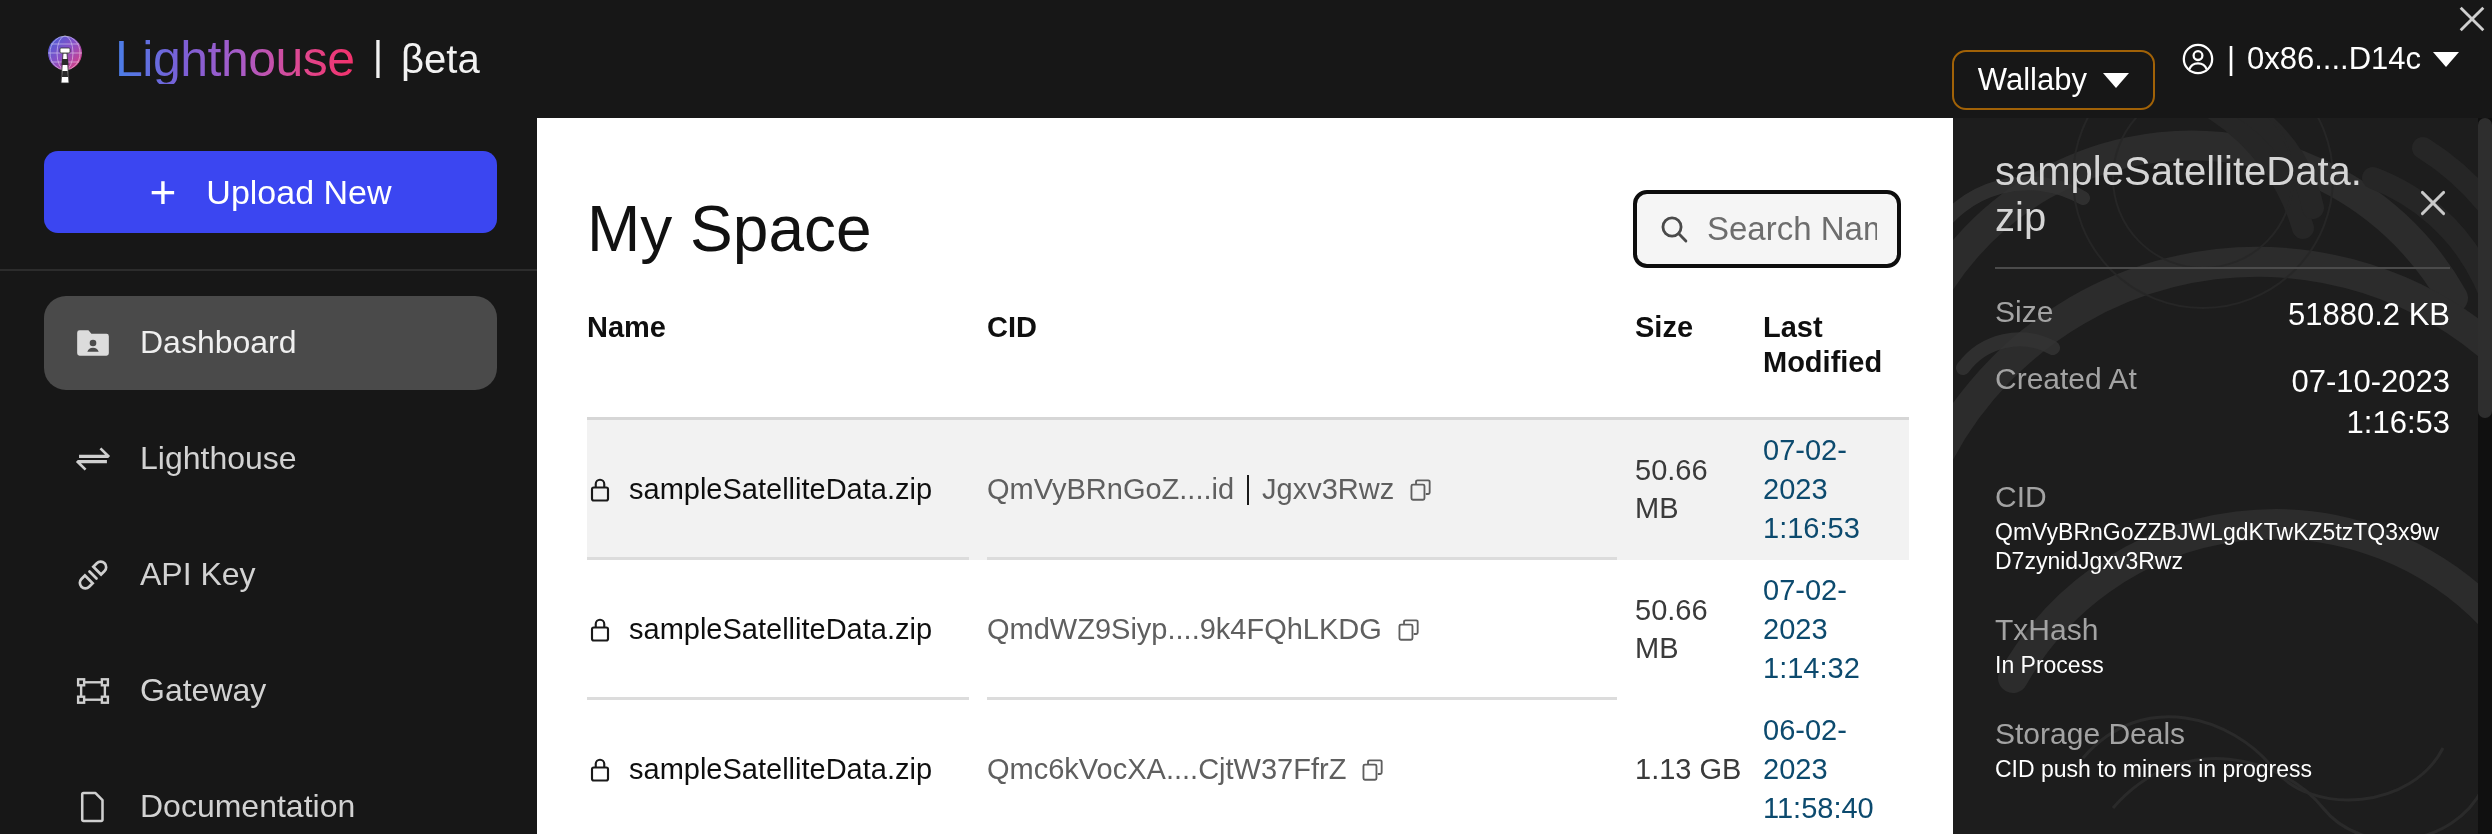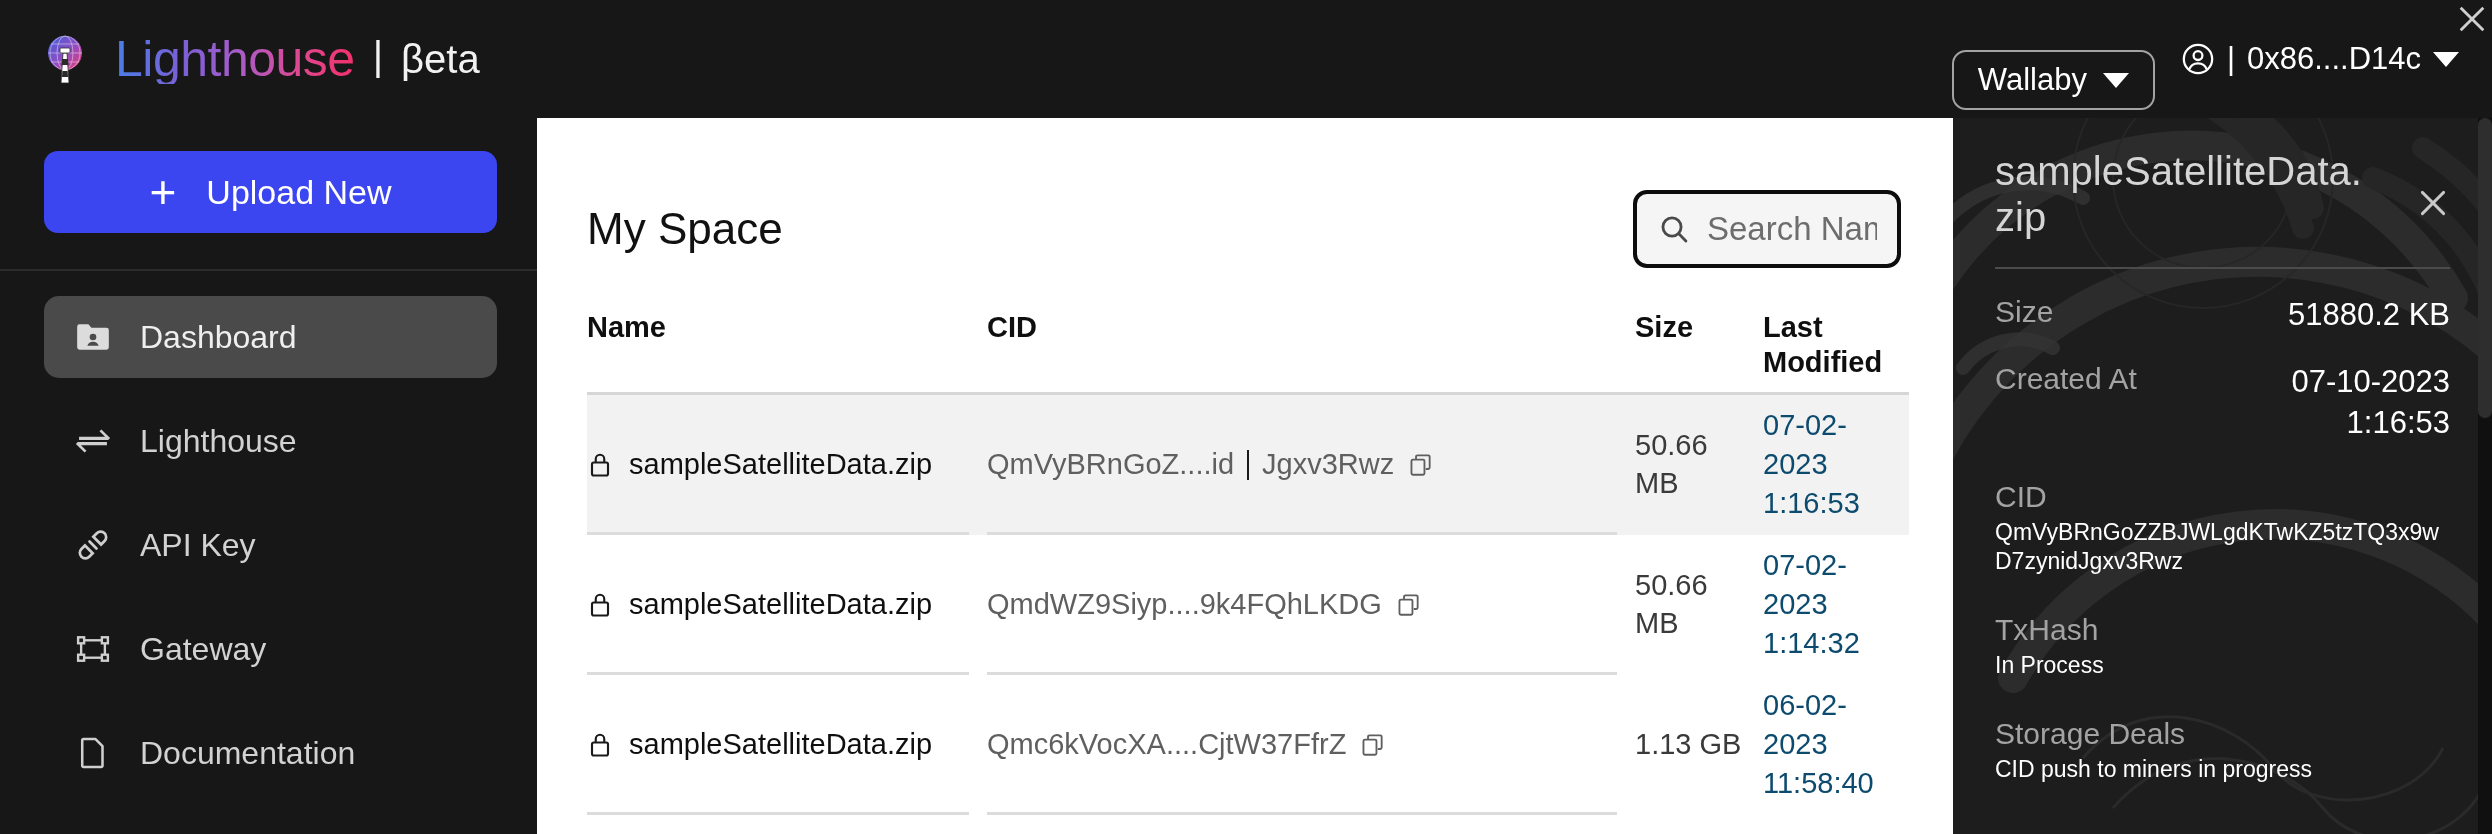--- a/index.html
+++ b/index.html
@@ -26,21 +26,21 @@
     -webkit-text-fill-color: transparent; color: transparent;
     line-height: 1;
   }
   .brand-sep { color: #f2f2f2; font-size: 40px; margin: 0 18px; line-height: 1; position: relative; top: -3px; }
   .brand-beta { color: #f2f2f2; font-size: 40px; line-height: 1; }
 
   .topbar-right {
     margin-left: auto; display: flex; align-items: center; padding-right: 40px; gap: 26px;
   }
   .network-pill {
-    border: 2px solid #a3a3a3; border-radius: 14px;
+    border: 2px solid #a16207; border-radius: 14px;
     padding: 10px 24px; display: flex; align-items: center; gap: 16px;
     color: #fff; font-size: 31px; background: transparent; cursor: pointer; margin-top: 42px;
   }
   .caret { width: 0; height: 0; border-left: 13px solid transparent; border-right: 13px solid transparent; border-top: 15px solid #fff; display:inline-block; }
   .account { display: flex; align-items: center; gap: 12px; color: #fff; font-size: 31px; cursor: pointer; }
   .acct-icon { width: 34px; height: 34px; flex: none; }
   .win-close {
     position: absolute; top: 2px; right: 10px; width: 34px; height: 34px;
     color: #cfcfcf; cursor: pointer; z-index: 40;
   }
@@ -54,53 +54,53 @@
     margin: 33px 40px 0 44px;
     height: 82px; border-radius: 14px; background: #3b46f1;
     display: flex; align-items: center; justify-content: center; gap: 30px;
     color: #fff; font-size: 34px; cursor: pointer; border: none;
     font-family: "Liberation Sans", sans-serif;
   }
   .plus-glyph { font-size: 46px; line-height: 0.8; font-weight: 300; }
   .side-div { margin-top: 36px; height: 2px; background: #2c2c2c; width: 537px; }
   .nav { padding-top: 25px; }
   .nav-item {
-    display: flex; align-items: center; gap: 28px;
-    margin: 0 40px 0 44px; padding: 22px 30px; border-radius: 15px;
+    display: flex; gap: 28px;
+    margin: 0 40px 0 44px; padding: 28px 30px; border-radius: 22px;
     color: #d2d2d2; font-size: 32px; cursor: pointer;
   }
   .nav-item.active { background: #4a4a4a; color: #efefef; }
   .nav-icon { width: 38px; height: 38px; flex: none; display: block; }
   .nav-item + .nav-item { margin-top: 22px; }
 
   
   .content {
     position: absolute; top: 118px; left: 537px; width: 1416px; height: 716px;
     background: #ffffff; overflow: hidden;
   }
   .content-head {
     display: flex; align-items: center; padding: 72px 52px 0 50px;
   }
-  .page-title { font-size: 44px; color: #111; font-weight: 400; }
+  .page-title { font-size: 64px; color: #111; font-weight: 400; }
   .searchbox {
     margin-left: auto; width: 268px; height: 78px;
     border: 4px solid #0d0d0d; border-radius: 14px; background: #f5f5f5;
     display: flex; align-items: center; gap: 16px; padding: 0 20px; overflow: hidden;
   }
   .search-icon { width: 34px; height: 34px; flex: none; }
   .search-input {
     border: none; outline: none; background: transparent;
     font-size: 33px; color: #5e5e5e; width: 100%;
     font-family: "Liberation Sans", sans-serif;
   }
   .search-input::placeholder { color: #6d6d6d; }
 
   
   .tbl { width: 100%; padding: 0 44px 0 50px; margin-top: 42px; }
-  .thead { display: flex; align-items: flex-start; padding-bottom: 11px; }
+  .thead { display: flex; align-items: flex-start; padding-bottom: 36px; }
   .th { font-size: 29px; font-weight: bold; color: #0f0f0f; line-height: 1.22; }
   .c-name { width: 400px; flex: none; }
   .c-cid  { width: 648px; flex: none; }
   .c-size { width: 128px; flex: none; }
   .c-mod  { width: 170px; flex: none; }
   .thead-rule { height: 3px; background: #d6d6d6; margin: 0 44px 0 50px; }
 
   .row { display: flex; align-items: stretch; min-height: 140px; }
   .row.hl { background: #f2f2f2; }
   .cell { display: flex; align-items: center; font-size: 29px; color: #2b2b2b; position: relative; }

